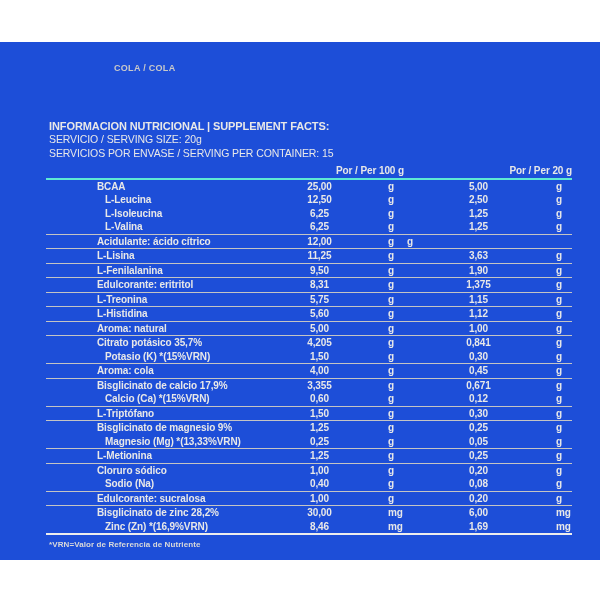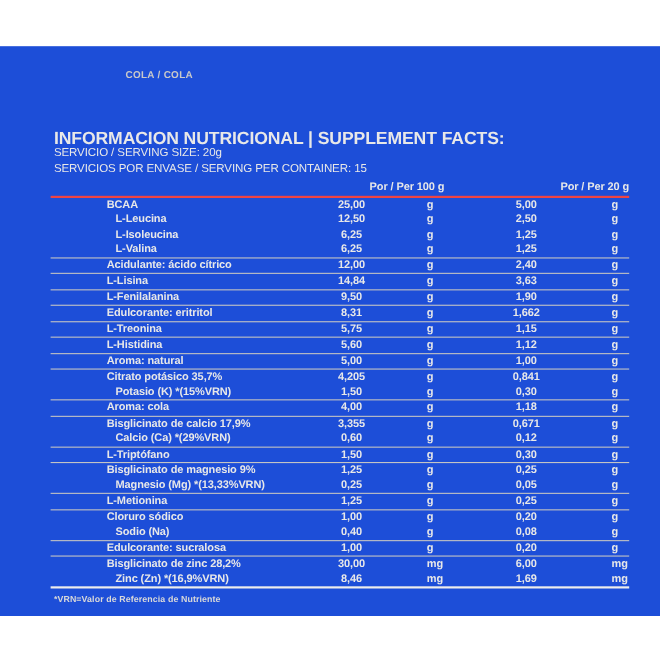--- a/index.html
+++ b/index.html
@@ -29,21 +29,21 @@
     color: #c9c9c9;
   }
   .content {
     position: absolute;
     left: 46px;
     top: 78px;
     width: 526px;
     color: #e8e8e8;
   }
   .info-title {
-    font-size: 16px;
+    font-size: 11px;
     font-weight: bold;
     line-height: 13px;
     letter-spacing: -0.1px;
     padding-left: 3px;
     white-space: nowrap;
   }
   .info-line {
     font-size: 10.5px;
     font-weight: normal;
     line-height: 13.5px;
@@ -69,21 +69,21 @@
     padding-left: 3px;
     overflow: hidden;
     margin-left: 48px;
   }
   .t-row .label.indent { padding-left: 11px; }
   .v100 { width: 150px; display: flex; }
   .v20  { width: 168px; display: flex; }
   .v100 .num, .v20 .num { flex: 1; text-align: center; }
   .v100 .unit, .v20 .unit { width: 16px; text-align: left; padding-left: 3px; }
   .head-row {
-    border-bottom: 2px solid #ef4444;
+    border-bottom: 2px solid #5eead4;
   }
   .head-row .label { flex: 1; }
   .head-row .colhead { text-align: right; }
   .group {
     border-bottom: 1px solid #c4c4c4;
   }
   .group:last-child {
     border-bottom: 2px solid #ededed;
   }
   .footnote {
@@ -160,30 +160,29 @@
             </div>
           </div>
           <div class="group">
             <div class="t-row">
               <div class="label">Acidulante: ácido cítrico</div>
               <div class="v100">
                 <span class="num">12,00</span>
                 <span class="unit">g</span>
               </div>
               <div class="v20">
-                <span class="num">2,40</span>
                 <span class="unit">g</span>
               </div>
             </div>
           </div>
           <div class="group">
             <div class="t-row">
               <div class="label">L-Lisina</div>
               <div class="v100">
-                <span class="num">14,84</span>
+                <span class="num">11,25</span>
                 <span class="unit">g</span>
               </div>
               <div class="v20">
                 <span class="num">3,63</span>
                 <span class="unit">g</span>
               </div>
             </div>
           </div>
           <div class="group">
             <div class="t-row">
@@ -199,21 +198,21 @@
             </div>
           </div>
           <div class="group">
             <div class="t-row">
               <div class="label">Edulcorante: eritritol</div>
               <div class="v100">
                 <span class="num">8,31</span>
                 <span class="unit">g</span>
               </div>
               <div class="v20">
-                <span class="num">1,662</span>
+                <span class="num">1,375</span>
                 <span class="unit">g</span>
               </div>
             </div>
           </div>
           <div class="group">
             <div class="t-row">
               <div class="label">L-Treonina</div>
               <div class="v100">
                 <span class="num">5,75</span>
                 <span class="unit">g</span>
@@ -275,39 +274,39 @@
             </div>
           </div>
           <div class="group">
             <div class="t-row">
               <div class="label">Aroma: cola</div>
               <div class="v100">
                 <span class="num">4,00</span>
                 <span class="unit">g</span>
               </div>
               <div class="v20">
-                <span class="num">1,18</span>
+                <span class="num">0,45</span>
                 <span class="unit">g</span>
               </div>
             </div>
           </div>
           <div class="group">
             <div class="t-row">
               <div class="label">Bisglicinato de calcio 17,9%</div>
               <div class="v100">
                 <span class="num">3,355</span>
                 <span class="unit">g</span>
               </div>
               <div class="v20">
                 <span class="num">0,671</span>
                 <span class="unit">g</span>
               </div>
             </div>
             <div class="t-row">
-              <div class="label indent">Calcio (Ca) *(29%VRN)</div>
+              <div class="label indent">Calcio (Ca) *(15%VRN)</div>
               <div class="v100">
                 <span class="num">0,60</span>
                 <span class="unit">g</span>
               </div>
               <div class="v20">
                 <span class="num">0,12</span>
                 <span class="unit">g</span>
               </div>
             </div>
           </div>

